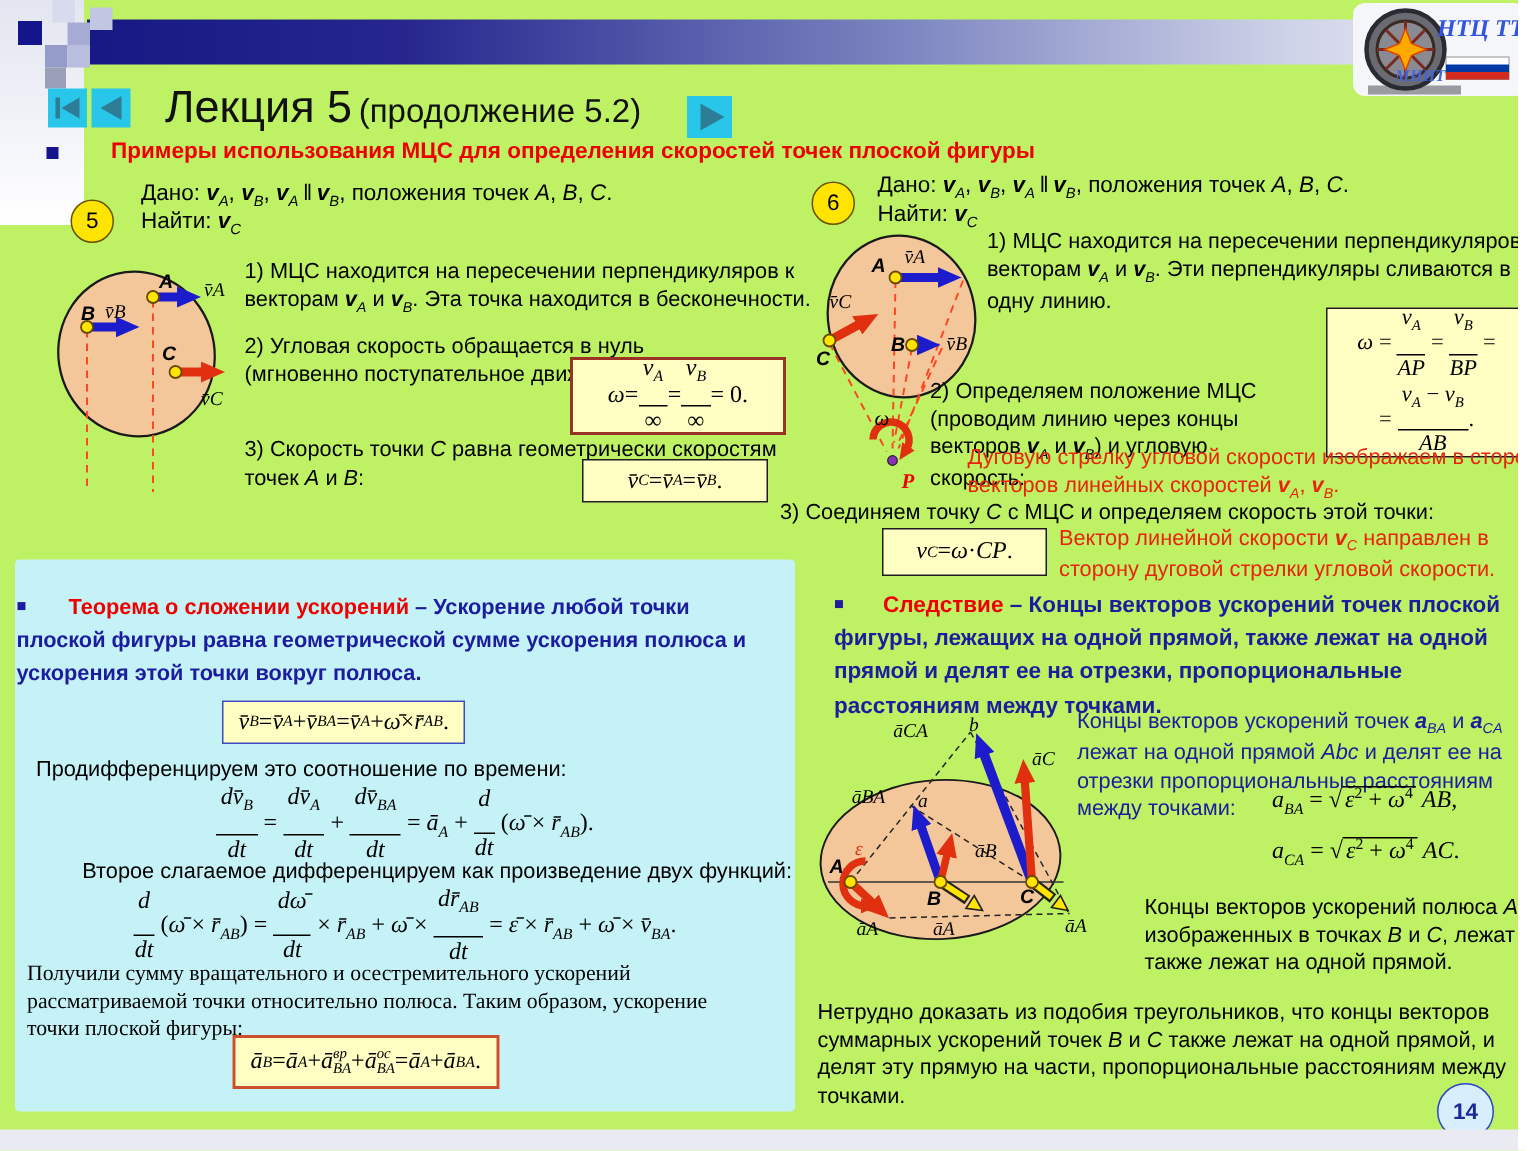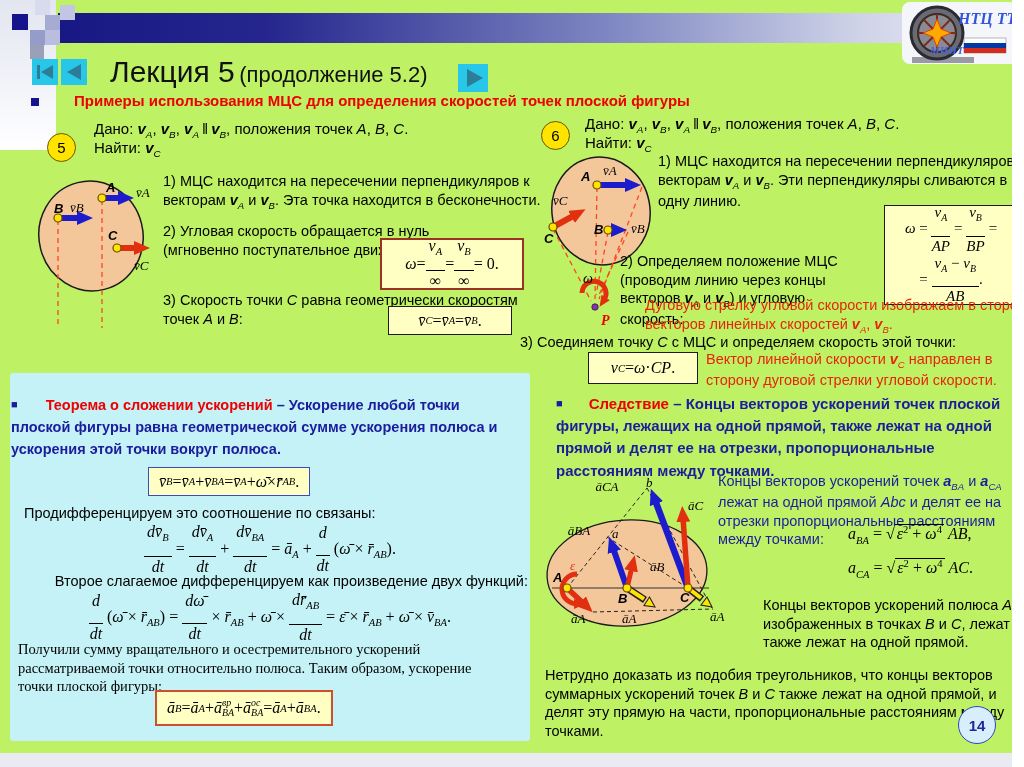--- a/index.html
+++ b/index.html
@@ -30,21 +30,21 @@
   .leftstrip{position:absolute;left:0;top:0;width:56px;height:150px;
     background:linear-gradient(to bottom,#e3e5f0,#f6f7fb 70%,#ffffff);}
   .sq{position:absolute;}
   .navbtn{position:absolute;background:#28c7e9;display:flex;align-items:center;justify-content:center;cursor:pointer;}
   .title-main{font-size:30px;color:#111;}
   .title-sub{font-size:22px;color:#111;}
   .numcirc{position:absolute;width:27px;height:27px;border-radius:50%;background:#ffe400;
            border:1.6px solid #6a5500;display:flex;align-items:center;justify-content:center;
            font-size:15px;color:#000;}
   .cyanpanel{position:absolute;left:10px;top:373px;width:520px;height:368px;background:#c5f2f6;border-radius:3px;}
-  .pagecirc{position:absolute;left:958px;top:706px;width:36px;height:36px;border-radius:50%;
+  .pagecirc{position:absolute;left:958px;top:722px;width:36px;height:36px;border-radius:50%;
             background:#d9eefc;border:1.8px solid #2b46c8;display:flex;align-items:center;justify-content:center;
             font-weight:bold;font-size:15px;color:#1a2a99;text-align:right;}
   .footerstrip{position:absolute;left:0;bottom:0;width:1024px;height:14px;background:#e9eaf2;}
   svg text{font-family:"Liberation Serif",serif;}
   .ptlabel{font-family:"Liberation Sans",sans-serif;font-weight:bold;font-style:italic;font-size:13px;fill:#000;}
   .veclabel{font-style:italic;font-size:13px;fill:#000;}
 </style>
 </head>
 <body>
 
@@ -193,21 +193,21 @@
   <div class="abs txt red" style="left:645px;top:296px;width:390px;">Дуговую стрелку угловой скорости изображаем в сторону векторов линейных скоростей <b><i>v</i></b><sub><i>A</i></sub>, <b><i>v</i></b><sub><i>B</i></sub>.</div>
   <div class="abs txt" style="left:520px;top:333px;width:502px;">3) Соединяем точку <i>C</i>  с МЦС и определяем скорость этой точки:</div>
   <div class="fbox bdr-black formula" style="left:588px;top:352px;width:108px;height:30px;"><i>v</i><sub><i>C</i></sub> = <i>ω</i> · <i>CP</i>.</div>
   <div class="abs txt red" style="left:706px;top:350px;width:330px;">Вектор линейной скорости <b><i>v</i></b><sub><i>C</i></sub> направлен в сторону дуговой стрелки угловой скорости.</div>
 
   <div class="cyanpanel">
     <div class="abs bold" style="left:1px;top:9px;width:496px;font-size:14.5px;line-height:1.52;margin-top:12px;">
       <span class="navy" style="font-size:11px;vertical-align:2px;margin-right:28px;">■</span><span style="color:#ee0000;">Теорема о сложении ускорений</span><span class="navy"> – Ускорение любой точки плоской фигуры равна геометрической сумме ускорения полюса и ускорения этой точки вокруг полюса.</span>
     </div>
     <div class="fbox bdr-blue formula" style="left:138px;top:94px;height:27px;padding:0 10px;"><i>v̄</i><sub><i>B</i></sub> = <i>v̄</i><sub><i>A</i></sub> + <i>v̄</i><sub><i>BA</i></sub> = <i>v̄</i><sub><i>A</i></sub> + <i>ω̄</i> × <i>r̄</i><sub><i>AB</i></sub>.</div>
-    <div class="abs txt" style="left:14px;top:131px;width:500px;">Продифференцируем это соотношение по связаны:</div>
+    <div class="abs txt" style="left:14px;top:131px;width:500px;">Продифференцируем это соотношение по времени:</div>
     <div class="abs formula" style="left:10px;top:150px;width:500px;text-align:center;"><span class="fr"><span class="fn"><i>dv̄</i><sub><i>B</i></sub></span><span class="fd"><i>dt</i></span></span> = <span class="fr"><span class="fn"><i>dv̄</i><sub><i>A</i></sub></span><span class="fd"><i>dt</i></span></span> + <span class="fr"><span class="fn"><i>dv̄</i><sub><i>BA</i></sub></span><span class="fd"><i>dt</i></span></span> = <i>ā</i><sub><i>A</i></sub> + <span class="fr"><span class="fn"><i>d</i></span><span class="fd"><i>dt</i></span></span> (<i>ω̄</i> × <i>r̄</i><sub><i>AB</i></sub>).</div>
     <div class="abs txt" style="left:8px;top:199px;width:510px;text-align:right;">Второе слагаемое дифференцируем как произведение двух функций:</div>
     <div class="abs formula" style="left:4px;top:218px;width:512px;text-align:center;"><span class="fr"><span class="fn"><i>d</i></span><span class="fd"><i>dt</i></span></span> (<i>ω̄</i> × <i>r̄</i><sub><i>AB</i></sub>) = <span class="fr"><span class="fn"><i>dω̄</i></span><span class="fd"><i>dt</i></span></span> × <i>r̄</i><sub><i>AB</i></sub> + <i>ω̄</i> × <span class="fr"><span class="fn"><i>dr̄</i><sub><i>AB</i></sub></span><span class="fd"><i>dt</i></span></span> = <i>ε̄</i> × <i>r̄</i><sub><i>AB</i></sub> + <i>ω̄</i> × <i>v̄</i><sub><i>BA</i></sub>.</div>
     <div class="abs txt" style="left:8px;top:267px;width:480px;font-family:Liberation Serif, serif;">Получили сумму вращательного и осестремительного ускорений рассматриваемой точки относительно полюса. Таким образом, ускорение точки плоской фигуры:</div>
     <div class="fbox bdr-orange formula" style="left:145px;top:317px;height:32px;padding:0 10px;"><i>ā</i><sub><i>B</i></sub> = <i>ā</i><sub><i>A</i></sub> + <i>ā</i><span class="ss">
           <span><i>вр</i></span>
           <span><i>BA</i></span>
         </span> + <i>ā</i><span class="ss">
           <span><i>ос</i></span>
           <span><i>BA</i></span>

